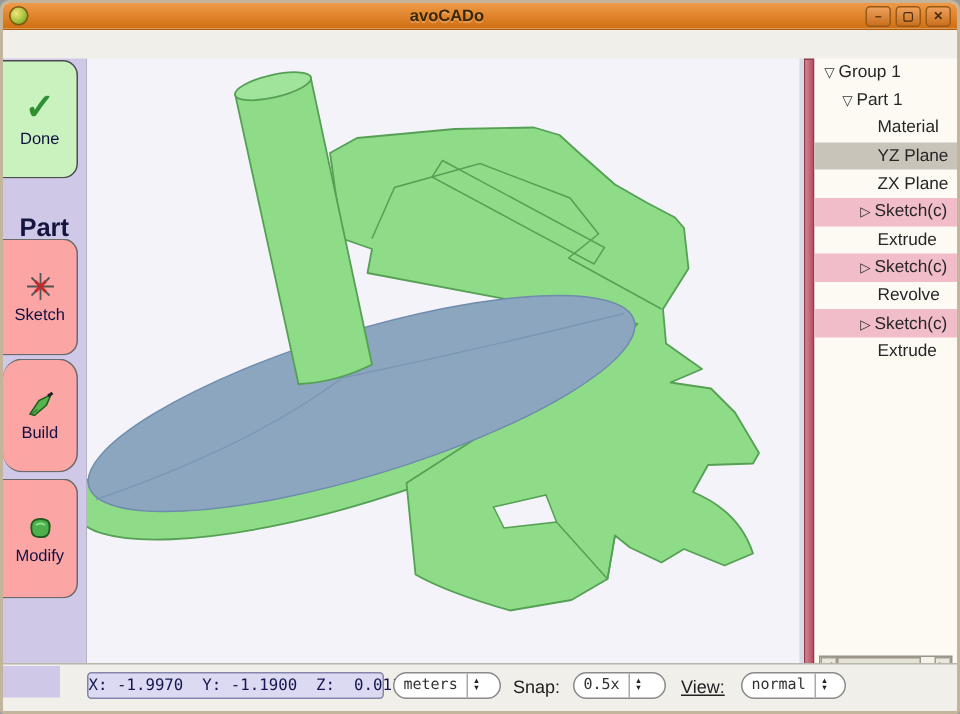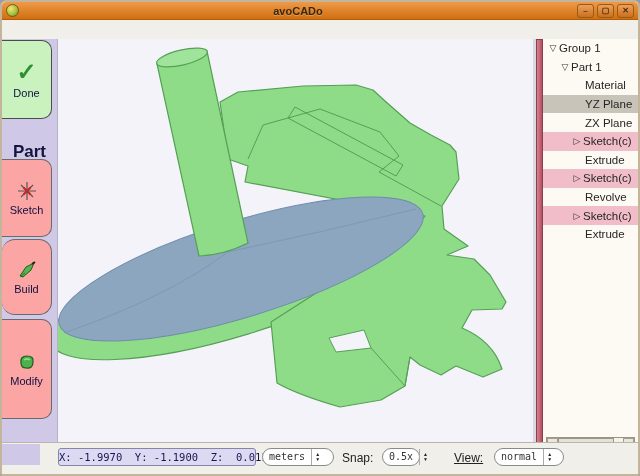--- a/index.html
+++ b/index.html
@@ -30,21 +30,21 @@
   .tab{position:absolute;left:0;width:50px;box-sizing:border-box;border:1px solid #6a6a6a;border-left:none;
     border-radius:0 10px 10px 0;background:#fca5a5;display:flex;flex-direction:column;
     align-items:center;justify-content:center;gap:3px;}
   .tab-done{top:1px;height:79px;background:#c9f2bf;border-color:#4c4c4c;}
   .check-glyph{font-size:24px;line-height:24px;color:#2f9032;font-weight:bold;}
   .tab-label{font-size:11px;color:#101040;}
   .section-label{position:absolute;top:103px;left:0;width:55px;text-align:center;
     font-size:17px;font-weight:bold;color:#14143e;}
   .tab-sketch{top:120px;height:78px;}
   .tab-build{top:200px;height:76px;border-radius:13px;}
-  .tab-modify{top:280px;height:100px;}
+  .tab-modify{top:280px;height:80px;}
   .tool-icon{width:20px;height:20px;}
 
   
   .canvas{position:absolute;left:55px;top:37px;width:476px;height:405px;background:#f4f3fa;
     border-left:1px solid #b5b2c6;box-sizing:border-box;}
 
   
   .splitter-line{position:absolute;left:531px;top:37px;width:3px;height:405px;background:#dcd9e6;}
   .splitter{position:absolute;left:534px;top:37px;width:7px;height:412px;
     background:linear-gradient(to right,#d4848f,#b44f63);border:1px solid #8e3d4e;box-sizing:border-box;}
@@ -71,21 +71,21 @@
     border:1px solid #8585ac;border-radius:3px;background:#dcdaf3;color:#15154f;
     font-family:"DejaVu Sans Mono",monospace;font-size:10.5px;line-height:16px;text-align:center;white-space:pre;}
   .spin{position:absolute;top:5px;height:18px;display:flex;align-items:stretch;box-sizing:border-box;
     border:1px solid #8a8a8a;border-radius:9px;background:#fff;}
   .spin .val{font-family:"DejaVu Sans Mono",monospace;font-size:10px;color:#333;
     padding:0 6px;line-height:16px;}
   .spin .arrows{border-left:1px solid #aaa;display:flex;flex-direction:column;justify-content:center;
     padding:0 3px;font-size:5px;line-height:5px;color:#222;}
   .sb-label{position:absolute;top:8px;font-size:12px;color:#222;}
   .spin-units{left:260px;width:72px;}
-  .spin-snap{left:380px;width:38px;}
+  .spin-snap{left:380px;width:62px;}
   .spin-view{left:492px;width:70px;}
   .lbl-snap{left:340px;}
   .lbl-view{left:452px;text-decoration:underline;}
 </style>
 </head>
 <body>
 
 <div class="window">
 
   <div class="titlebar">

